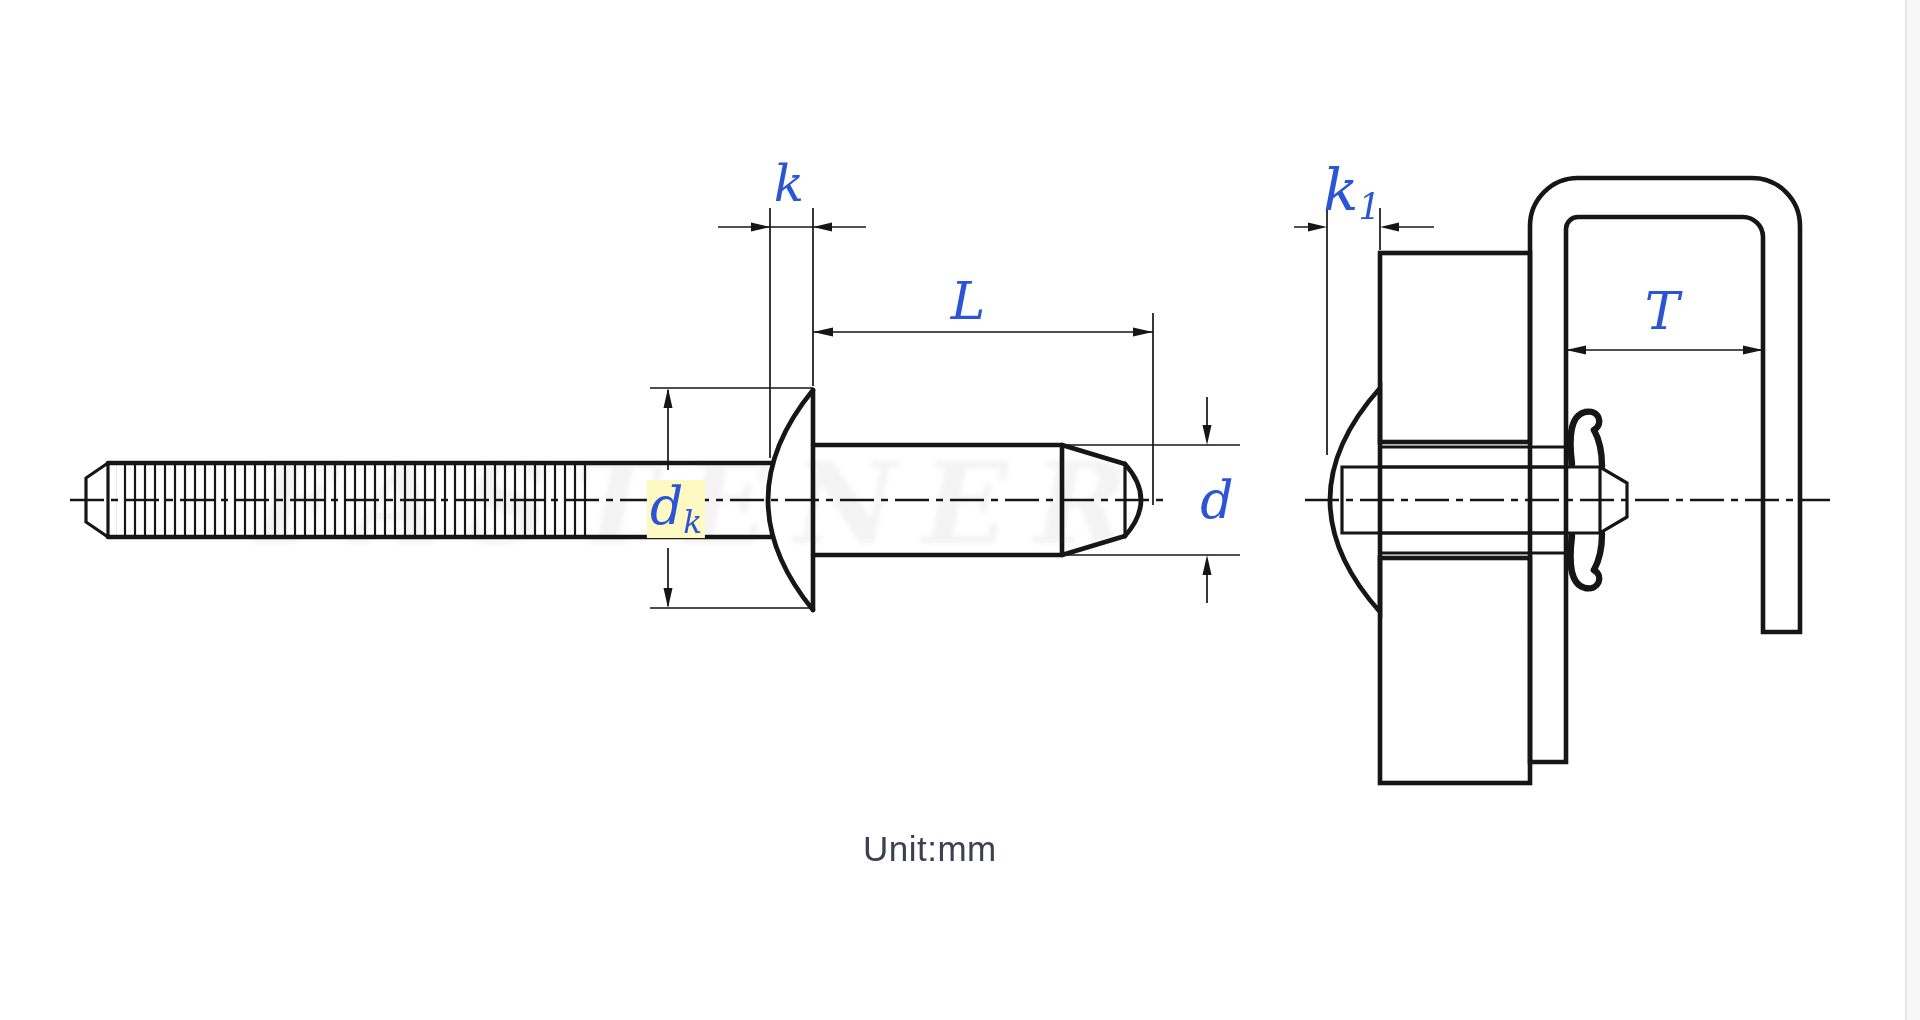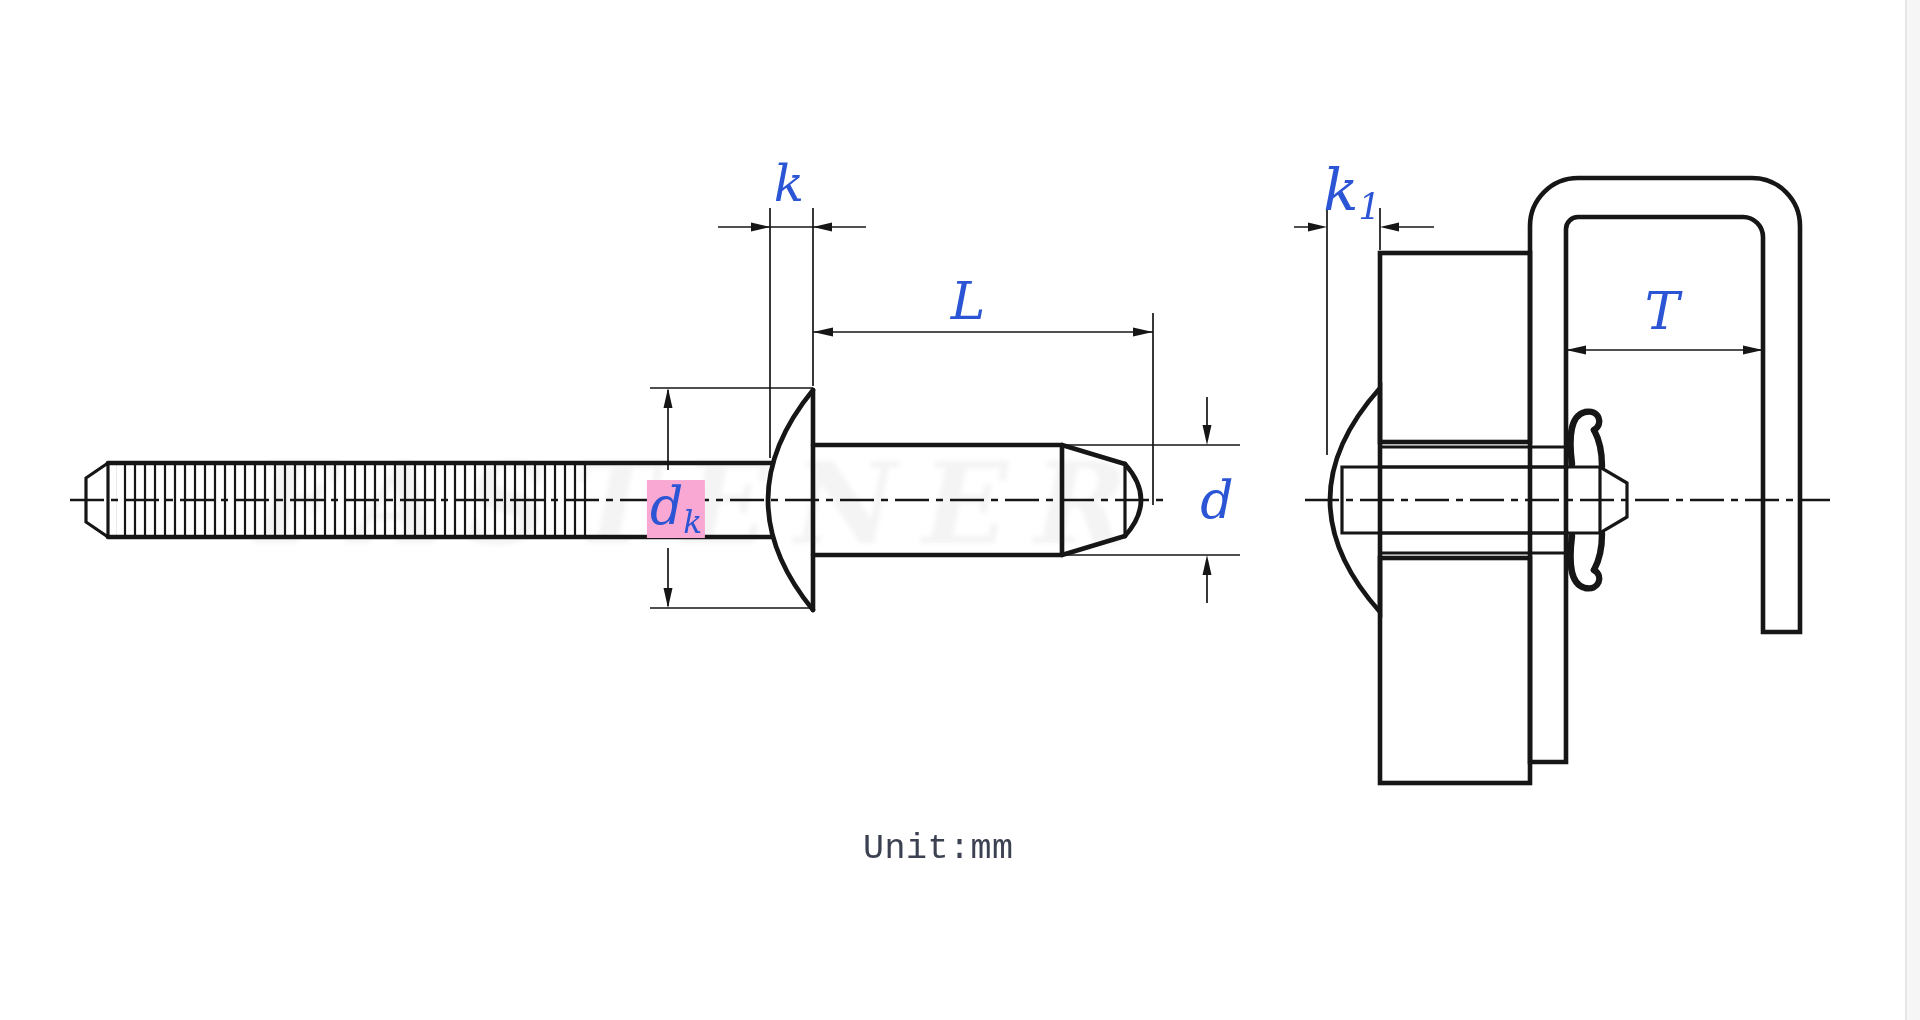--- a/index.html
+++ b/index.html
@@ -25,28 +25,28 @@
   
   .dim-label{
     position:absolute;transform:translate(-50%,-50%);
     color:var(--dimension-blue);
     font-family:"DejaVu Serif","Liberation Serif",serif;
     font-style:italic;line-height:1;white-space:nowrap;
   }
   .dim-label .sub{font-size:0.6em;vertical-align:-0.28em;}
   .lbl-k{left:789px;top:184px;font-size:50px;}
   .lbl-L{left:968px;top:301px;font-size:52px;}
-  .lbl-dk{left:676px;top:509px;font-size:52px;background:#f9a8d4;padding:0 3px;}
+  .lbl-dk{left:676px;top:509px;font-size:52px;background:#fef9c3;padding:0 3px;}
   .lbl-d{left:1217px;top:500px;font-size:52px;}
   .lbl-k1{left:1352px;top:193px;font-size:58px;}
   .lbl-T{left:1662px;top:311px;font-size:52px;}
   .unit-label{
     position:absolute;left:863px;top:829px;
     font-size:35px;color:var(--unit-text-color);
-    font-family:Liberation Mono, monospace;
+    font-family:Liberation Sans, sans-serif;
     letter-spacing:0.5px;
   }
   .watermark{
     position:absolute;left:255px;top:438px;width:1150px;
     font-family:"DejaVu Serif",serif;font-style:italic;font-weight:bold;
     font-size:112px;letter-spacing:26px;color:rgba(40,40,60,0.05);
     filter:blur(2px);pointer-events:none;user-select:none;white-space:nowrap;
   }
   .page-edge{
     position:absolute;right:0;top:0;width:13px;height:1020px;

